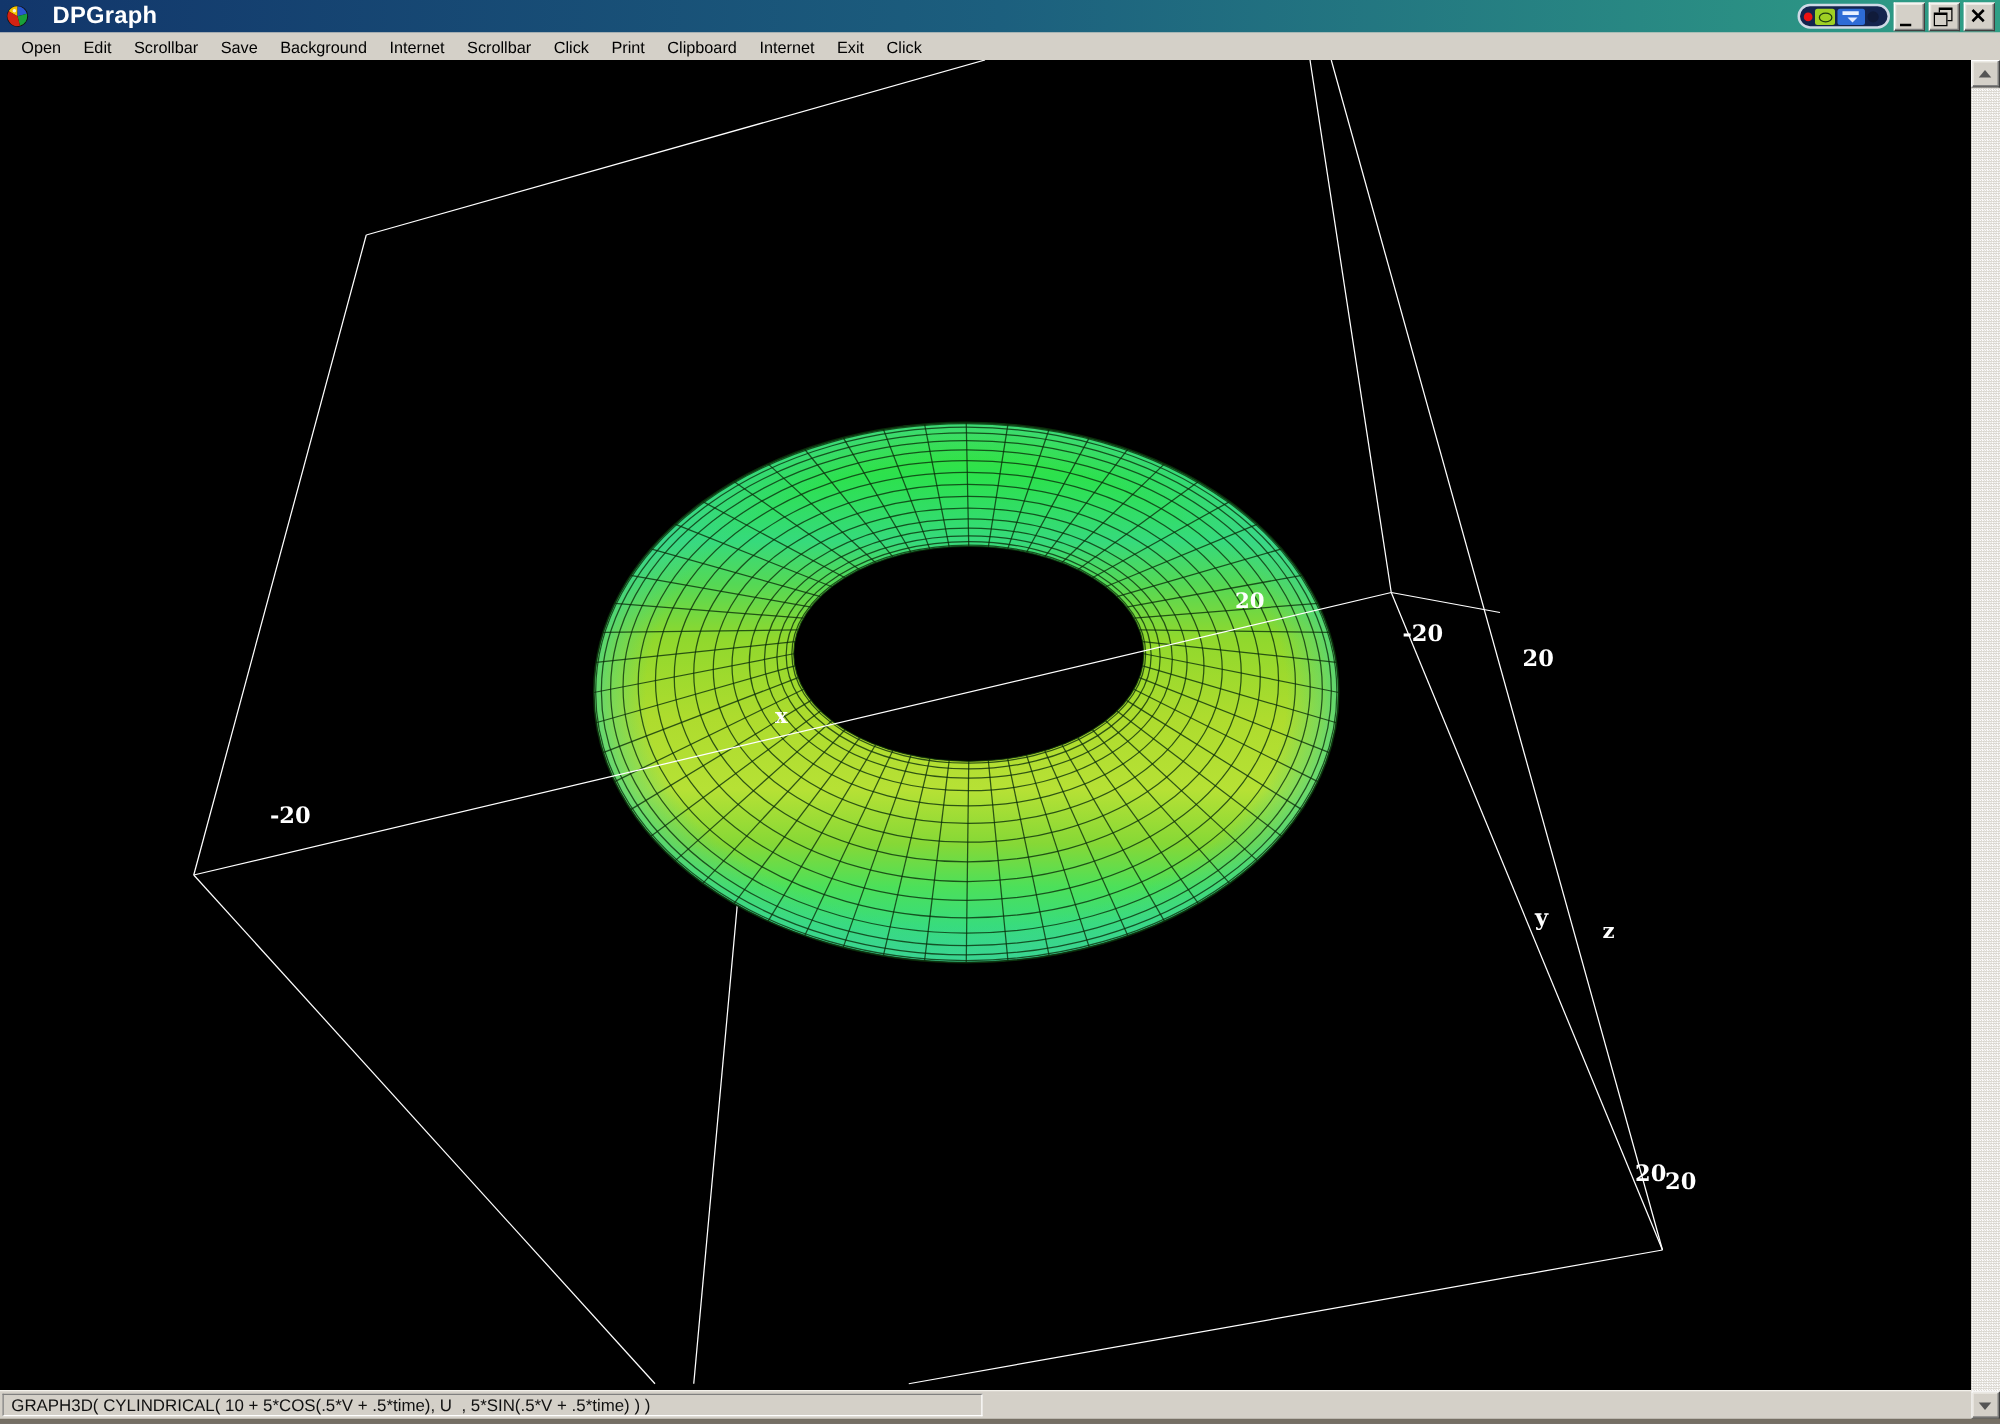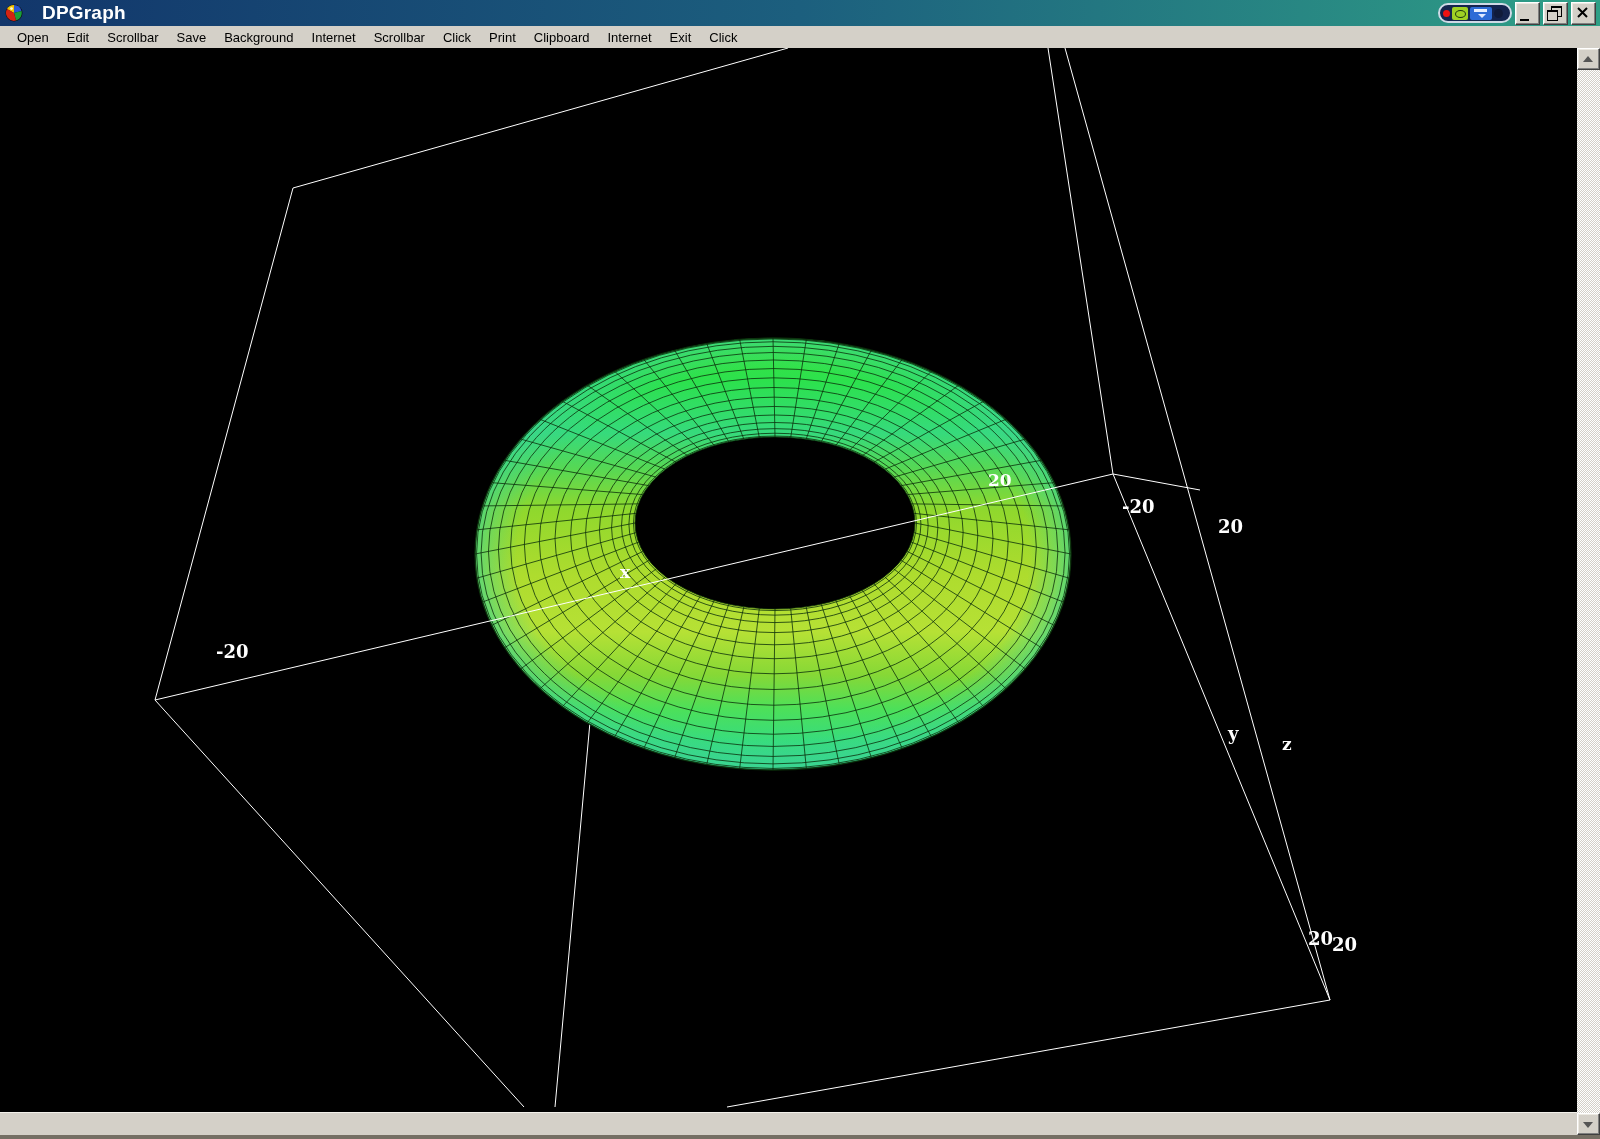--- a/index.html
+++ b/index.html
@@ -252,15 +252,16 @@
   <div class="vscroll">
     <div class="sb-btn sb-up">
       <span class="tri-up"></span>
     </div>
     <div class="sb-btn sb-down">
       <span class="tri-down"></span>
     </div>
   </div>
 
   <div class="statusbar">
+    <div class="status-panel panel-formula">GRAPH3D( CYLINDRICAL( 10 + 5*COS(.5*V + .5*time), U  , 5*SIN(.5*V + .5*time) ) )</div>
   </div>
   <div class="bottom-strip"></div>
 </div>
 
 </body></html>

